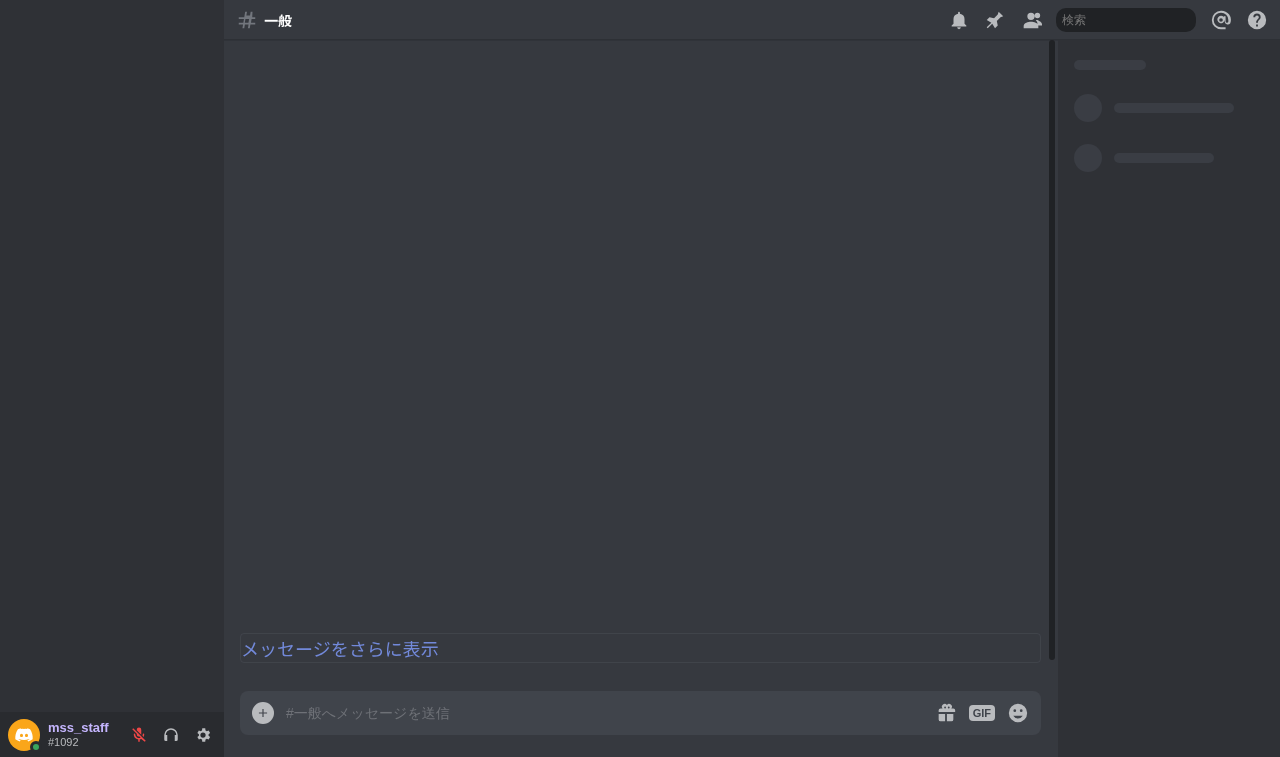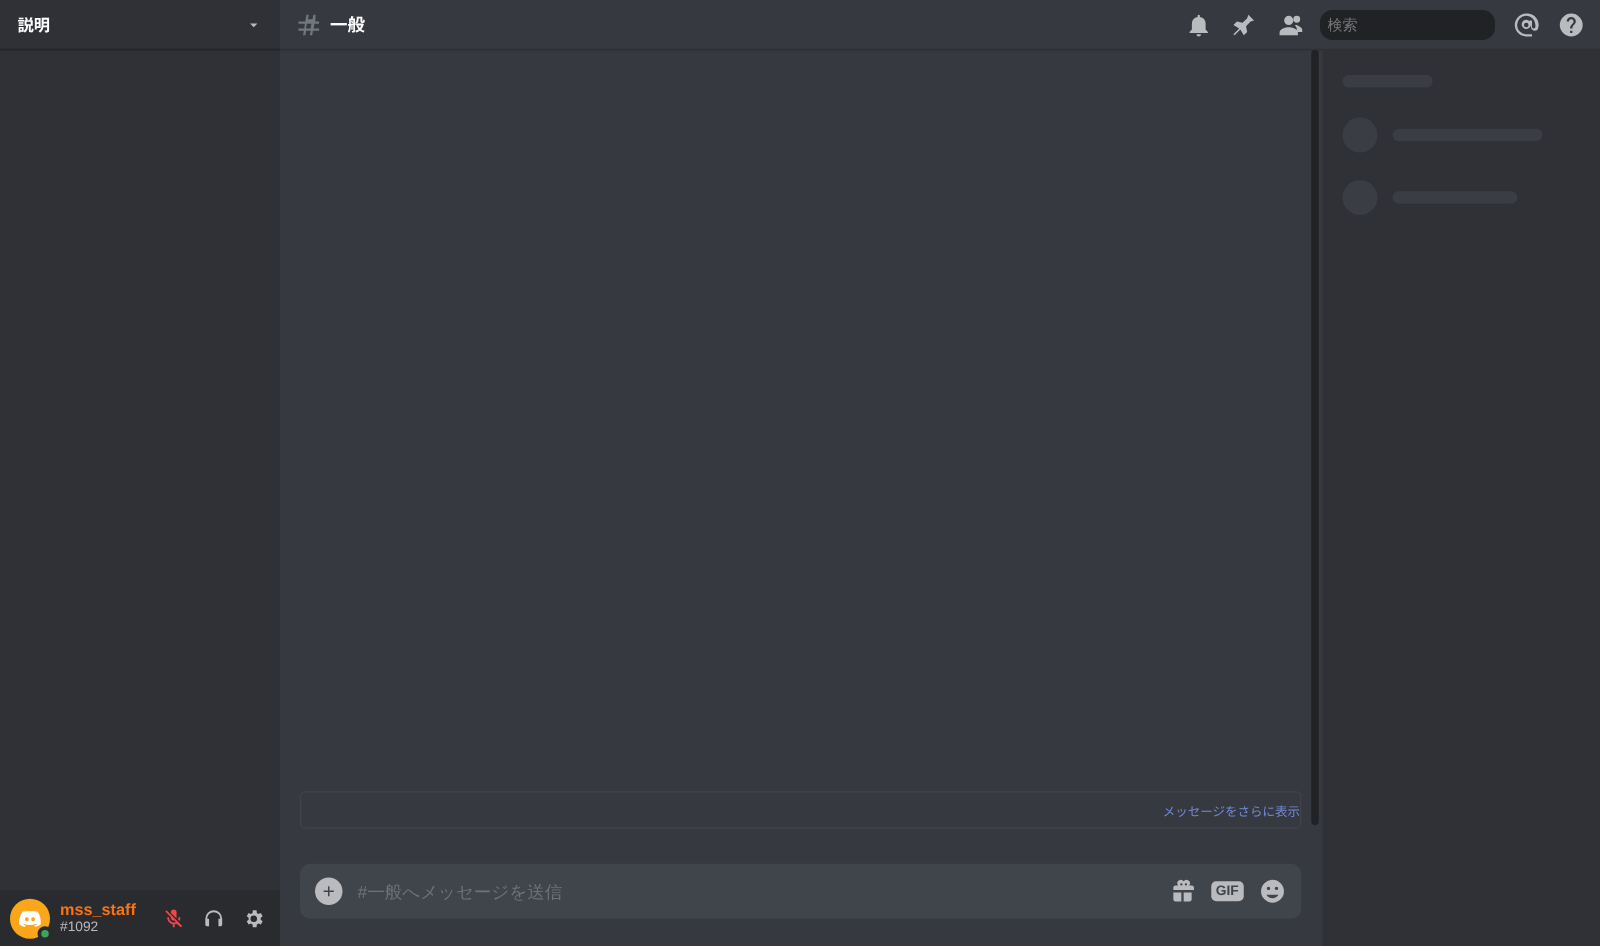--- a/index.html
+++ b/index.html
@@ -10,21 +10,21 @@
   .sidebar { width: 224px; background: #2f3136; display: flex; flex-direction: column; flex-shrink: 0; }
   .server-header { height: 40px; display: flex; align-items: center; justify-content: space-between; padding: 0 14px; font-weight: 700; font-size: 13px; color: #fff; border-bottom: 1px solid rgba(0,0,0,0.25); box-shadow: 0 1px 0 rgba(4,4,5,0.1); cursor: pointer; }
   .server-header svg { width: 14px; height: 14px; fill: #b9bbbe; }
   .channel-scroll { flex: 1; }
   .user-panel { height: 45px; background: #292b2f; display: flex; align-items: center; padding: 0 8px; gap: 4px; }
   .avatar-wrap { position: relative; width: 32px; height: 32px; }
   .avatar { width: 32px; height: 32px; border-radius: 50%; background: #faa61a; display: flex; align-items: center; justify-content: center; }
   .avatar svg { width: 20px; height: 20px; fill: #fff; }
   .status-dot { position: absolute; right: -2px; bottom: -2px; width: 12px; height: 12px; border-radius: 50%; background: #3ba55d; border: 3px solid #292b2f; }
   .user-meta { display: flex; flex-direction: column; line-height: 1.1; margin-left: 4px; flex: 1; min-width: 0; }
-  .user-meta .name { font-size: 13px; font-weight: 600; color: #f97316; }
+  .user-meta .name { font-size: 13px; font-weight: 600; color: #c4b5fd; }
   .user-meta .tag { font-size: 11px; color: #b9bbbe; }
   .user-controls { display: flex; gap: 6px; }
   .icon-btn { width: 26px; height: 26px; display: flex; align-items: center; justify-content: center; cursor: pointer; border-radius: 4px; }
   .icon-btn svg { width: 18px; height: 18px; fill: #b9bbbe; }
 
   
   .main { flex: 1; display: flex; flex-direction: column; background: #36393f; min-width: 0; }
   .chan-header { height: 40px; display: flex; align-items: center; padding: 0 12px; border-bottom: 1px solid rgba(0,0,0,0.15); box-shadow: 0 1px 0 rgba(4,4,5,0.1); }
   .chan-header .hash { width: 22px; height: 22px; fill: #72767d; margin-right: 6px; }
   .chan-header .chan-name { font-weight: 700; color: #fff; font-size: 14px; }
@@ -33,21 +33,21 @@
   .header-icons .hicon { width: 22px; height: 22px; fill: #b9bbbe; cursor: pointer; }
   .search-box { width: 140px; height: 24px; background: #202225; border-radius: 10px; display: flex; align-items: center; padding: 0 6px; }
   .search-box input { flex: 1; background: transparent; border: none; outline: none; color: #dcddde; font-size: 12px; }
   .search-box svg { width: 14px; height: 14px; fill: #72767d; }
 
   .content-row { flex: 1; display: flex; min-height: 0; }
   .messages { flex: 1; display: flex; flex-direction: column; min-width: 0; border-right: 1px solid rgba(0,0,0,0); }
   .msg-scroll { flex: 1; position: relative; }
   .scrollbar-track { position: absolute; right: 0; top: 0; bottom: 0; width: 8px; background: transparent; }
   .scrollbar-thumb { position: absolute; right: 2px; width: 6px; border-radius: 3px; background: #202225; }
-  .load-more { margin: 8px 16px 0 16px; height: 30px; border: 1px solid rgba(79,84,92,0.4); border-radius: 4px; display: flex; align-items: center; justify-content: flex-end; font-size: 10px; color: #7289da; cursor: pointer; }
+  .load-more { margin: 8px 16px 0 16px; height: 30px; border: 1px solid rgba(79,84,92,0.4); border-radius: 4px; display: flex; align-items: center; justify-content: flex-start; font-size: 18px; color: #7289da; cursor: pointer; }
   .composer-wrap { padding: 0 16px 22px 16px; }
   .composer { background: #40444b; height: 44px; border-radius: 8px; display: flex; align-items: center; padding: 0 12px; gap: 12px; }
   .composer .plus { width: 22px; height: 22px; border-radius: 50%; background: #b9bbbe; display: flex; align-items: center; justify-content: center; cursor: pointer; }
   .composer .plus svg { width: 14px; height: 14px; fill: #40444b; }
   .composer input { flex: 1; background: transparent; border: none; outline: none; font-size: 14px; color: #fde047; }
   .composer input::placeholder { color: #6e7177; }
   .composer .right-icons { display: flex; align-items: center; gap: 12px; }
   .composer .right-icons svg { width: 22px; height: 22px; fill: #b9bbbe; cursor: pointer; }
   .gif-badge { font-weight: 700; font-size: 11px; color: #40444b; background: #b9bbbe; border-radius: 4px; padding: 2px 4px; cursor: pointer; }
 
@@ -57,26 +57,20 @@
   .skel-row { display: flex; align-items: center; gap: 12px; padding: 4px 8px; margin-bottom: 14px; }
   .skel-avatar { width: 28px; height: 28px; border-radius: 50%; background: #3a3d44; }
   .skel-line { height: 10px; border-radius: 6px; background: #3a3d44; flex: 1; }
 </style>
 </head>
 <body>
 
 <div class="app">
 
   <div class="sidebar">
-    <div class="server-header">
-      <span>説明</span>
-      <svg viewBox="0 0 24 24">
-          <path d="M7 10l5 5 5-5z"></path>
-        </svg>
-    </div>
     <div class="channel-scroll"></div>
     <div class="user-panel">
       <div class="avatar-wrap">
         <div class="avatar">
           <svg viewBox="0 0 24 24">
               <path d="M19.3 5.2A17 17 0 0015.9 4l-.2.4c1.5.4 2.9 1 4.1 1.9A14 14 0 0012 4.7a14 14 0 00-7.8 1.6c1.2-.9 2.6-1.5 4.1-1.9L8.1 4a17 17 0 00-3.4 1.2C2 9.3 1.3 13.3 1.6 17.2c1.7 1.3 3.5 2.1 5.4 2.6l.9-1.4c-.9-.3-1.8-.7-2.6-1.2l.6-.5c3.9 1.8 8.3 1.8 12.2 0l.6.5c-.8.5-1.7.9-2.6 1.2l.9 1.4c1.9-.5 3.7-1.3 5.4-2.6.4-4.6-.8-8.5-3.1-12zM9 14.5c-1 0-1.8-.9-1.8-2s.8-2 1.8-2 1.8.9 1.8 2-.8 2-1.8 2zm6 0c-1 0-1.8-.9-1.8-2s.8-2 1.8-2 1.8.9 1.8 2-.8 2-1.8 2z"></path>
             </svg>
         </div>
         <div class="status-dot"></div>
       </div>

